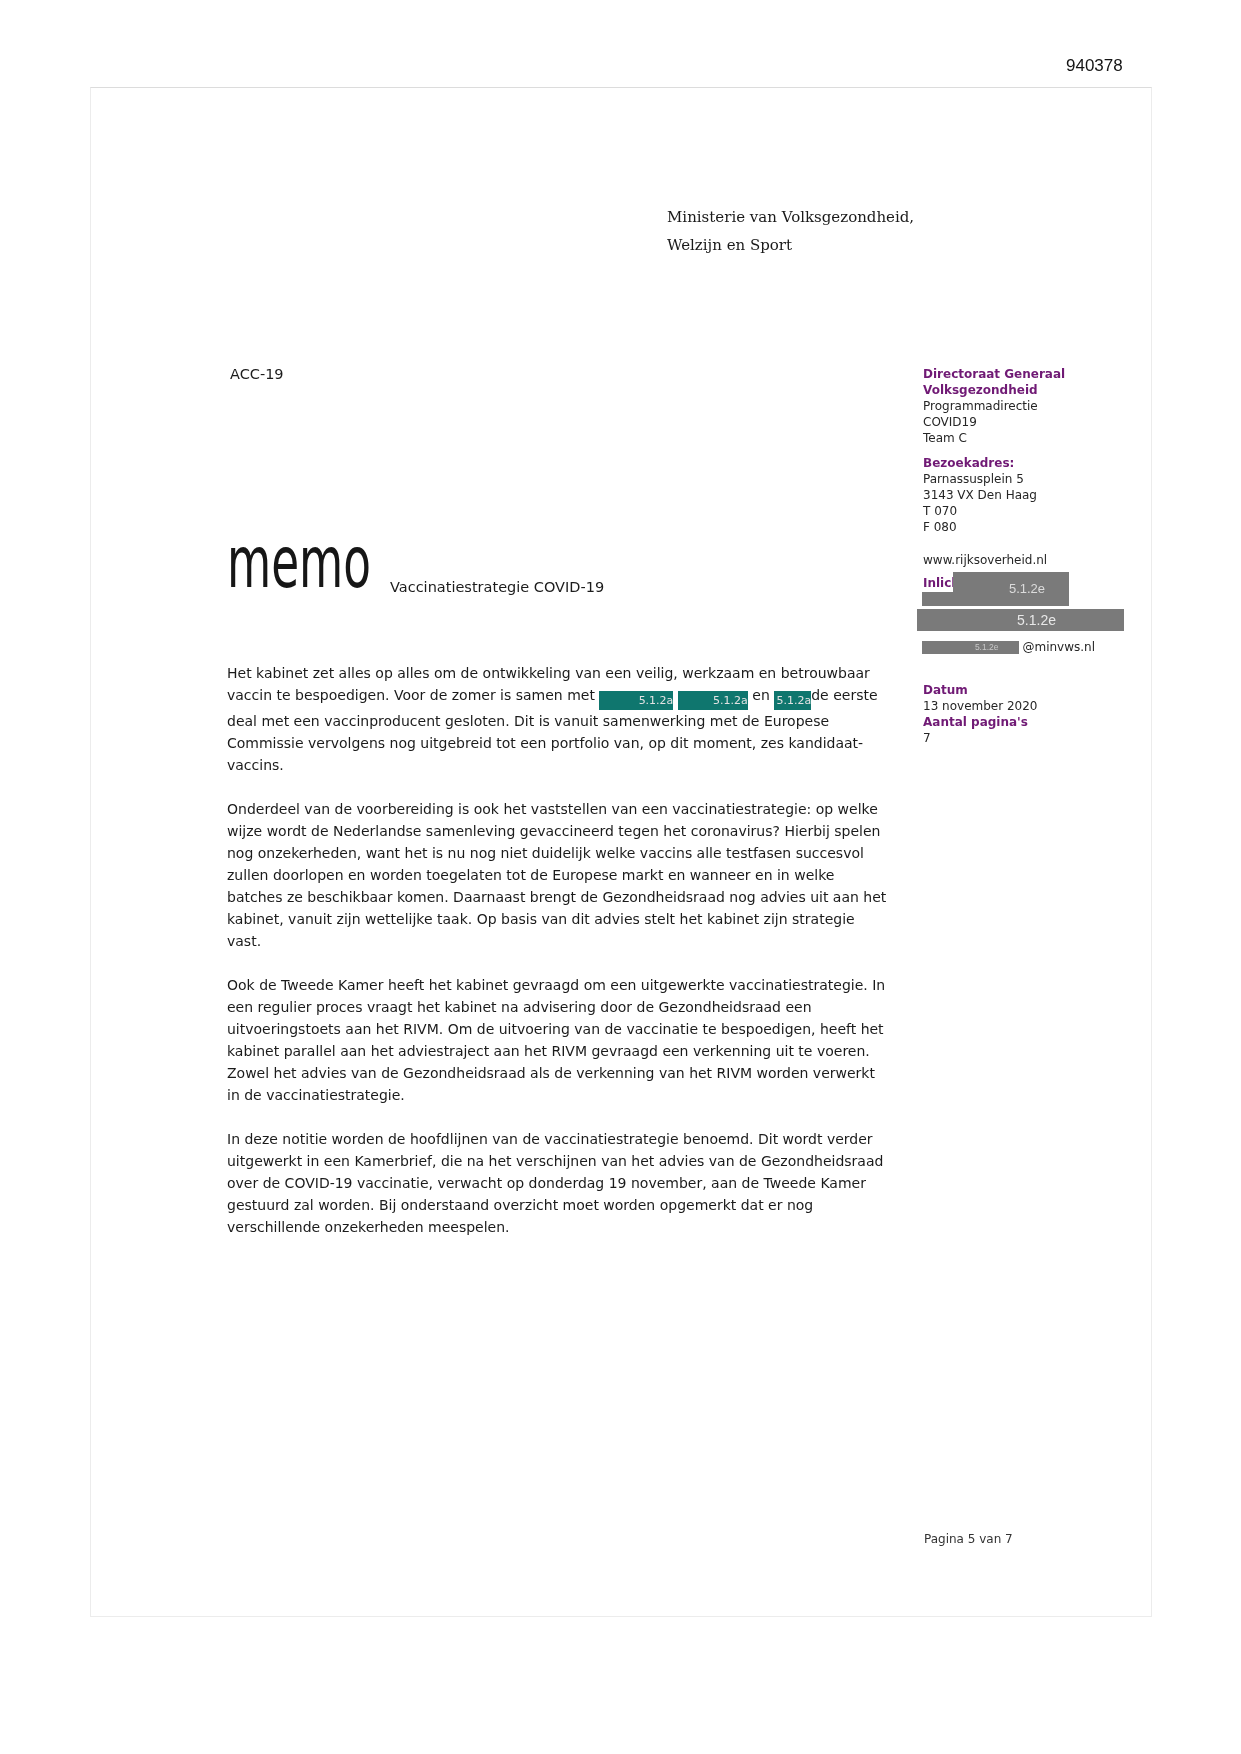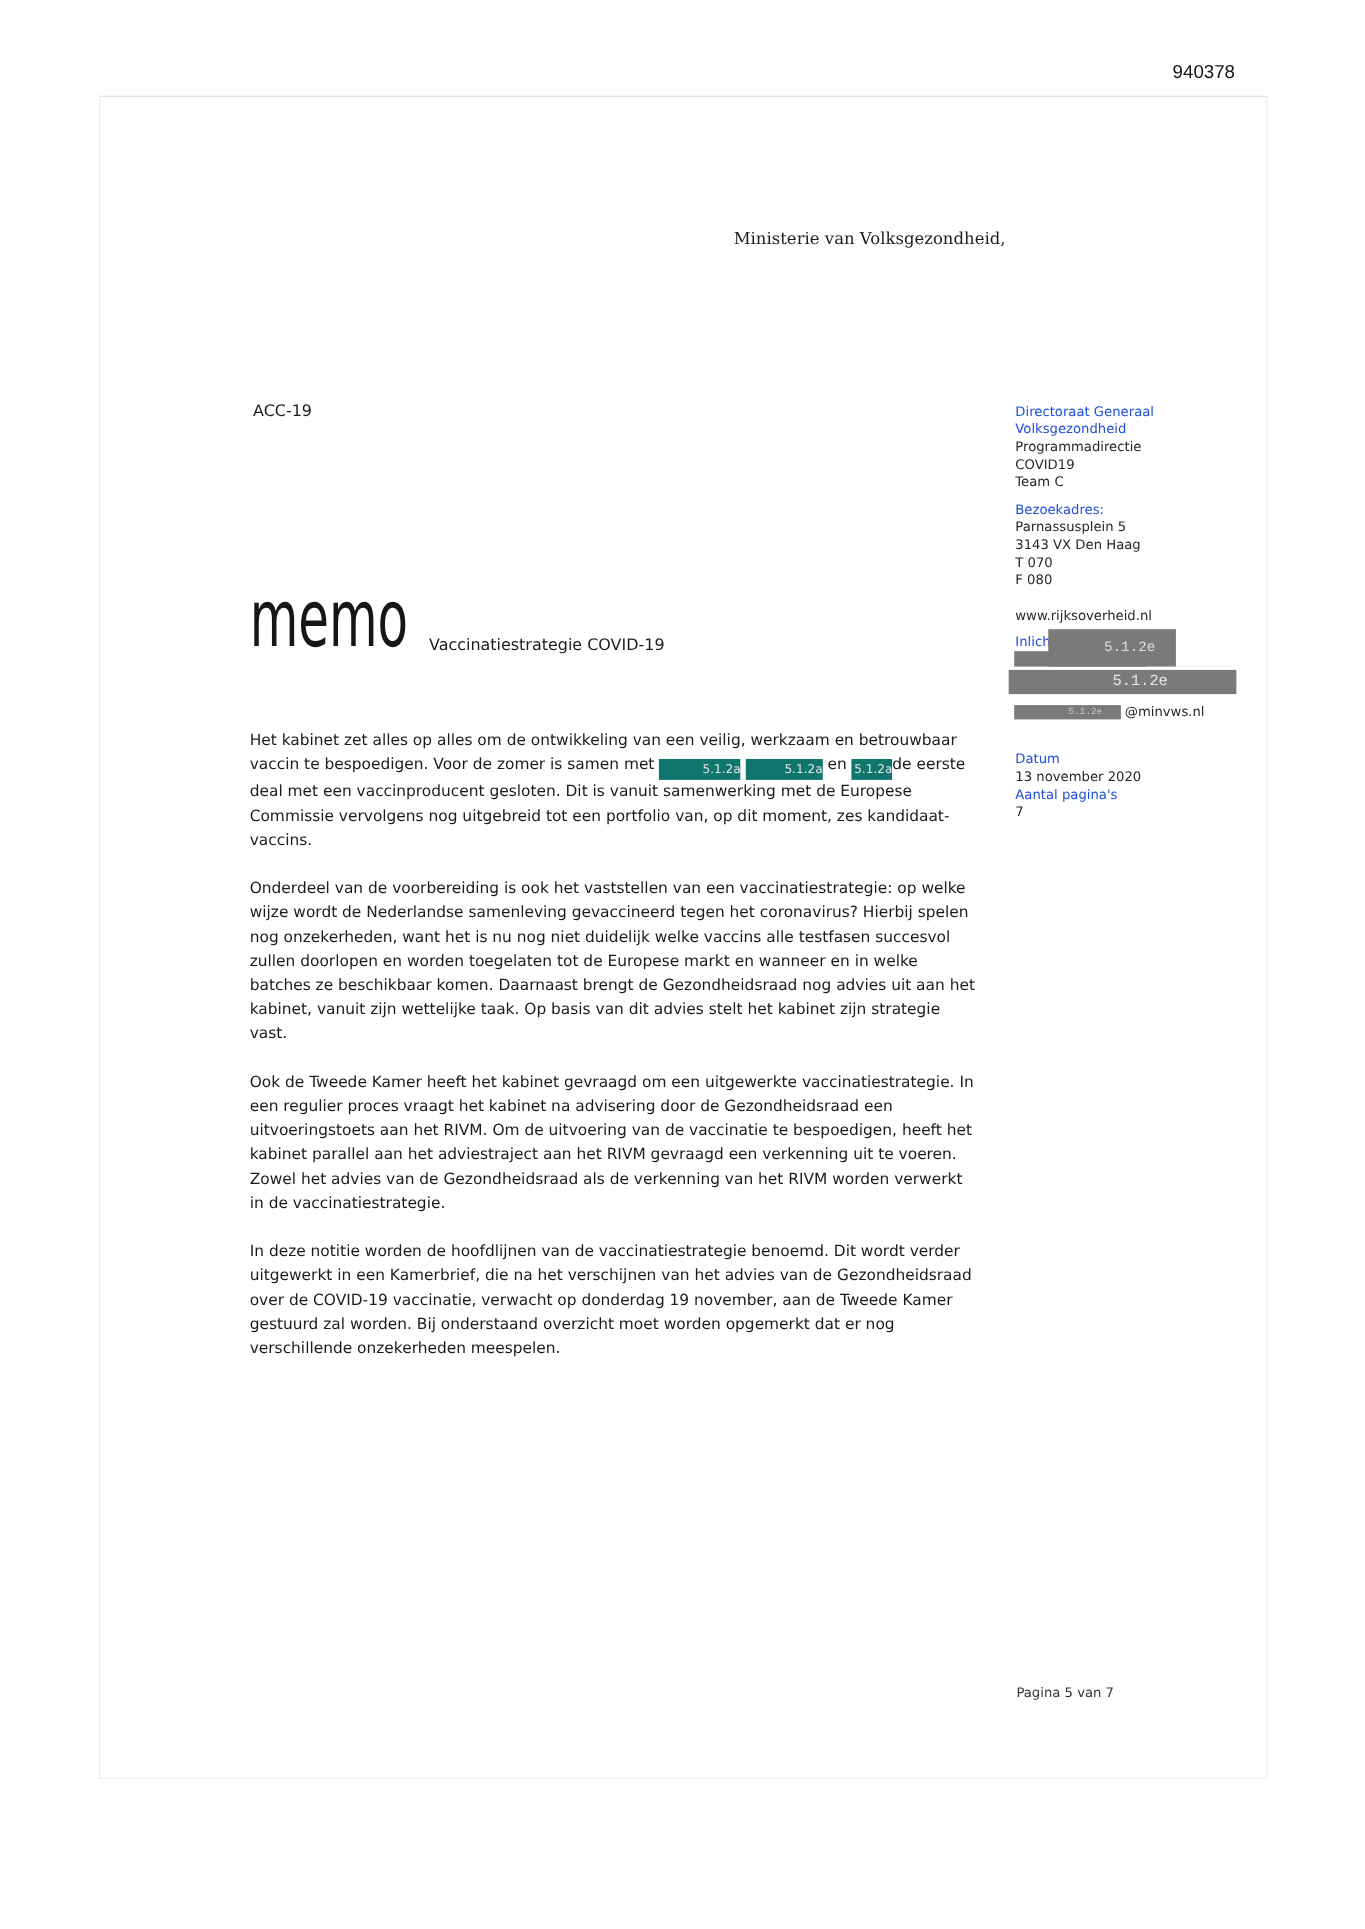--- a/index.html
+++ b/index.html
@@ -23,27 +23,27 @@
   .reference{position:absolute;left:230px;top:366px;font-size:14.5px;color:#1c1c1c;}
   .memo-title{
     position:absolute;left:227px;top:526px;
     font-size:72px;line-height:72px;font-weight:400;color:#161616;
     transform:scaleX(0.63);transform-origin:0 0;white-space:nowrap;
   }
   .memo-subject{position:absolute;left:390px;top:579px;font-size:14.5px;color:#1c1c1c;}
 
   
   .sidebar{position:absolute;left:923px;top:366px;width:172px;font-size:12px;line-height:16px;color:#262626;}
-  .sidebar .b{font-weight:normal;color:#1d4ed8;}
+  .sidebar .b{font-weight:bold;color:#701a75;}
   .sb-org{margin-bottom:9px;}
   .sb-visit{position:relative;margin-bottom:17px;}
   .redaction{
     background:#7a7a7a;color:#e3e3e3;text-align:center;
     display:flex;align-items:center;justify-content:center;
-    font-family:Liberation Mono, monospace;
+    font-family:Liberation Sans, sans-serif;
     padding-left:32px;
   }
   .phone-redaction{position:absolute;left:30px;top:117px;width:84px;height:34px;font-size:13px;color:#dcdcdc;z-index:2;}
   .sb-www{margin-bottom:7px;}
   .sb-contact{margin-bottom:0;}
   .contact-box-1{width:88px;height:14px;font-size:10px;color:#cfcfcf;margin:1px 0 3px -1px;}
   .contact-box-2{width:175px;height:22px;font-size:14px;color:#e8e8e8;margin:0 0 8px -6px;}
   .contact-row{display:flex;align-items:center;margin-left:-1px;}
   .contact-box-3{width:66px;height:13px;font-size:8.5px;color:#c8c8c8;display:inline-flex;margin-right:3px;}
   .sb-date{margin-top:27px;}
@@ -67,20 +67,21 @@
 </style>
 </head>
 <body>
 
 <div class="page-sheet"></div>
 
 <div class="doc-number">940378</div>
 
 <div class="ministry">
   <div>Ministerie van Volksgezondheid,</div>
+  <div>Welzijn en Sport</div>
 </div>
 
 <div class="reference">ACC-19</div>
 
 <div class="memo-title">memo</div>
 <div class="memo-subject">Vaccinatiestrategie COVID-19</div>
 
 <div class="sidebar">
   <div class="sb-org">
     <div class="b">Directoraat Generaal</div>

